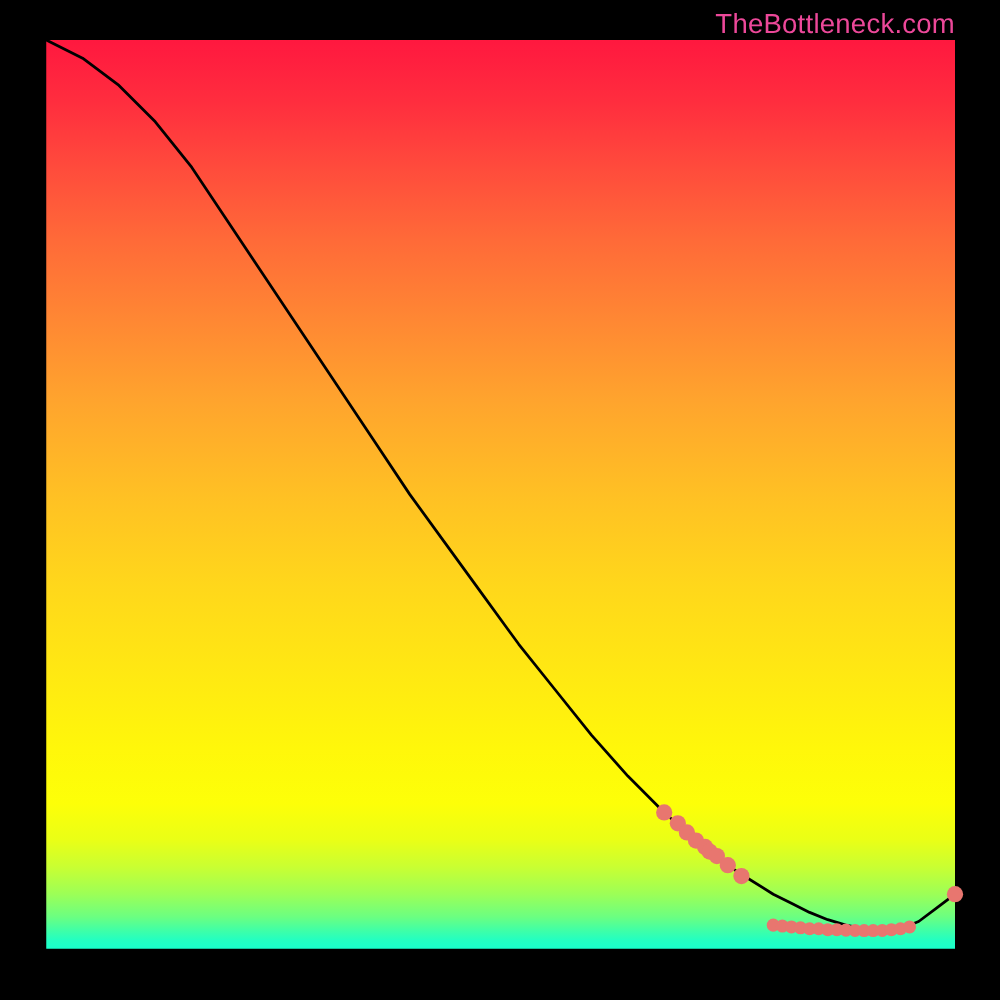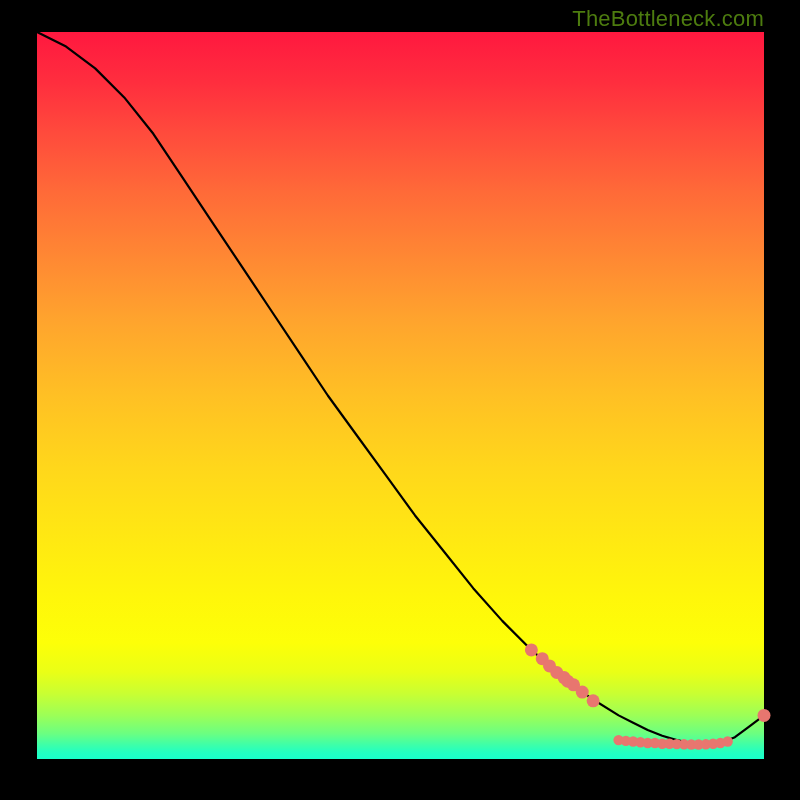--- a/index.html
+++ b/index.html
@@ -63,21 +63,21 @@
   .dot {
     fill: #e8766f;
     stroke: none;
   }
   .watermark {
     position: absolute;
     top: 6px;
     right: 36px;
     font-family: Arial, Helvetica, sans-serif;
     font-size: 22px;
-    color: #4d7c0f;
+    color: #ec4899;
     letter-spacing: 0.2px;
   }
 </style>
 </head>
 <body>
 
 <div class="stage">
   <div class="plot">
     <svg viewBox="0 0 727 727">
       <path id="curve-path" class="curve" d="M0.00 0.00 L29.08 14.54 L58.16 36.35 L87.24 65.43 L116.32 101.78 L145.40 145.40 L174.48 189.02 L203.56 232.64 L232.64 276.26 L261.72 319.88 L290.80 363.50 L319.88 403.49 L348.96 443.47 L378.04 483.45 L407.12 519.81 L436.20 556.15 L465.28 588.87 L494.36 617.95 L523.44 643.39 L552.52 665.21 L581.60 683.38 L596.14 690.65 L610.68 697.92 L625.22 703.74 L639.76 708.10 L654.30 711.01 L668.84 712.46 L683.38 711.01 L697.92 705.19 L712.46 694.28 L727.00 683.38"></path>

